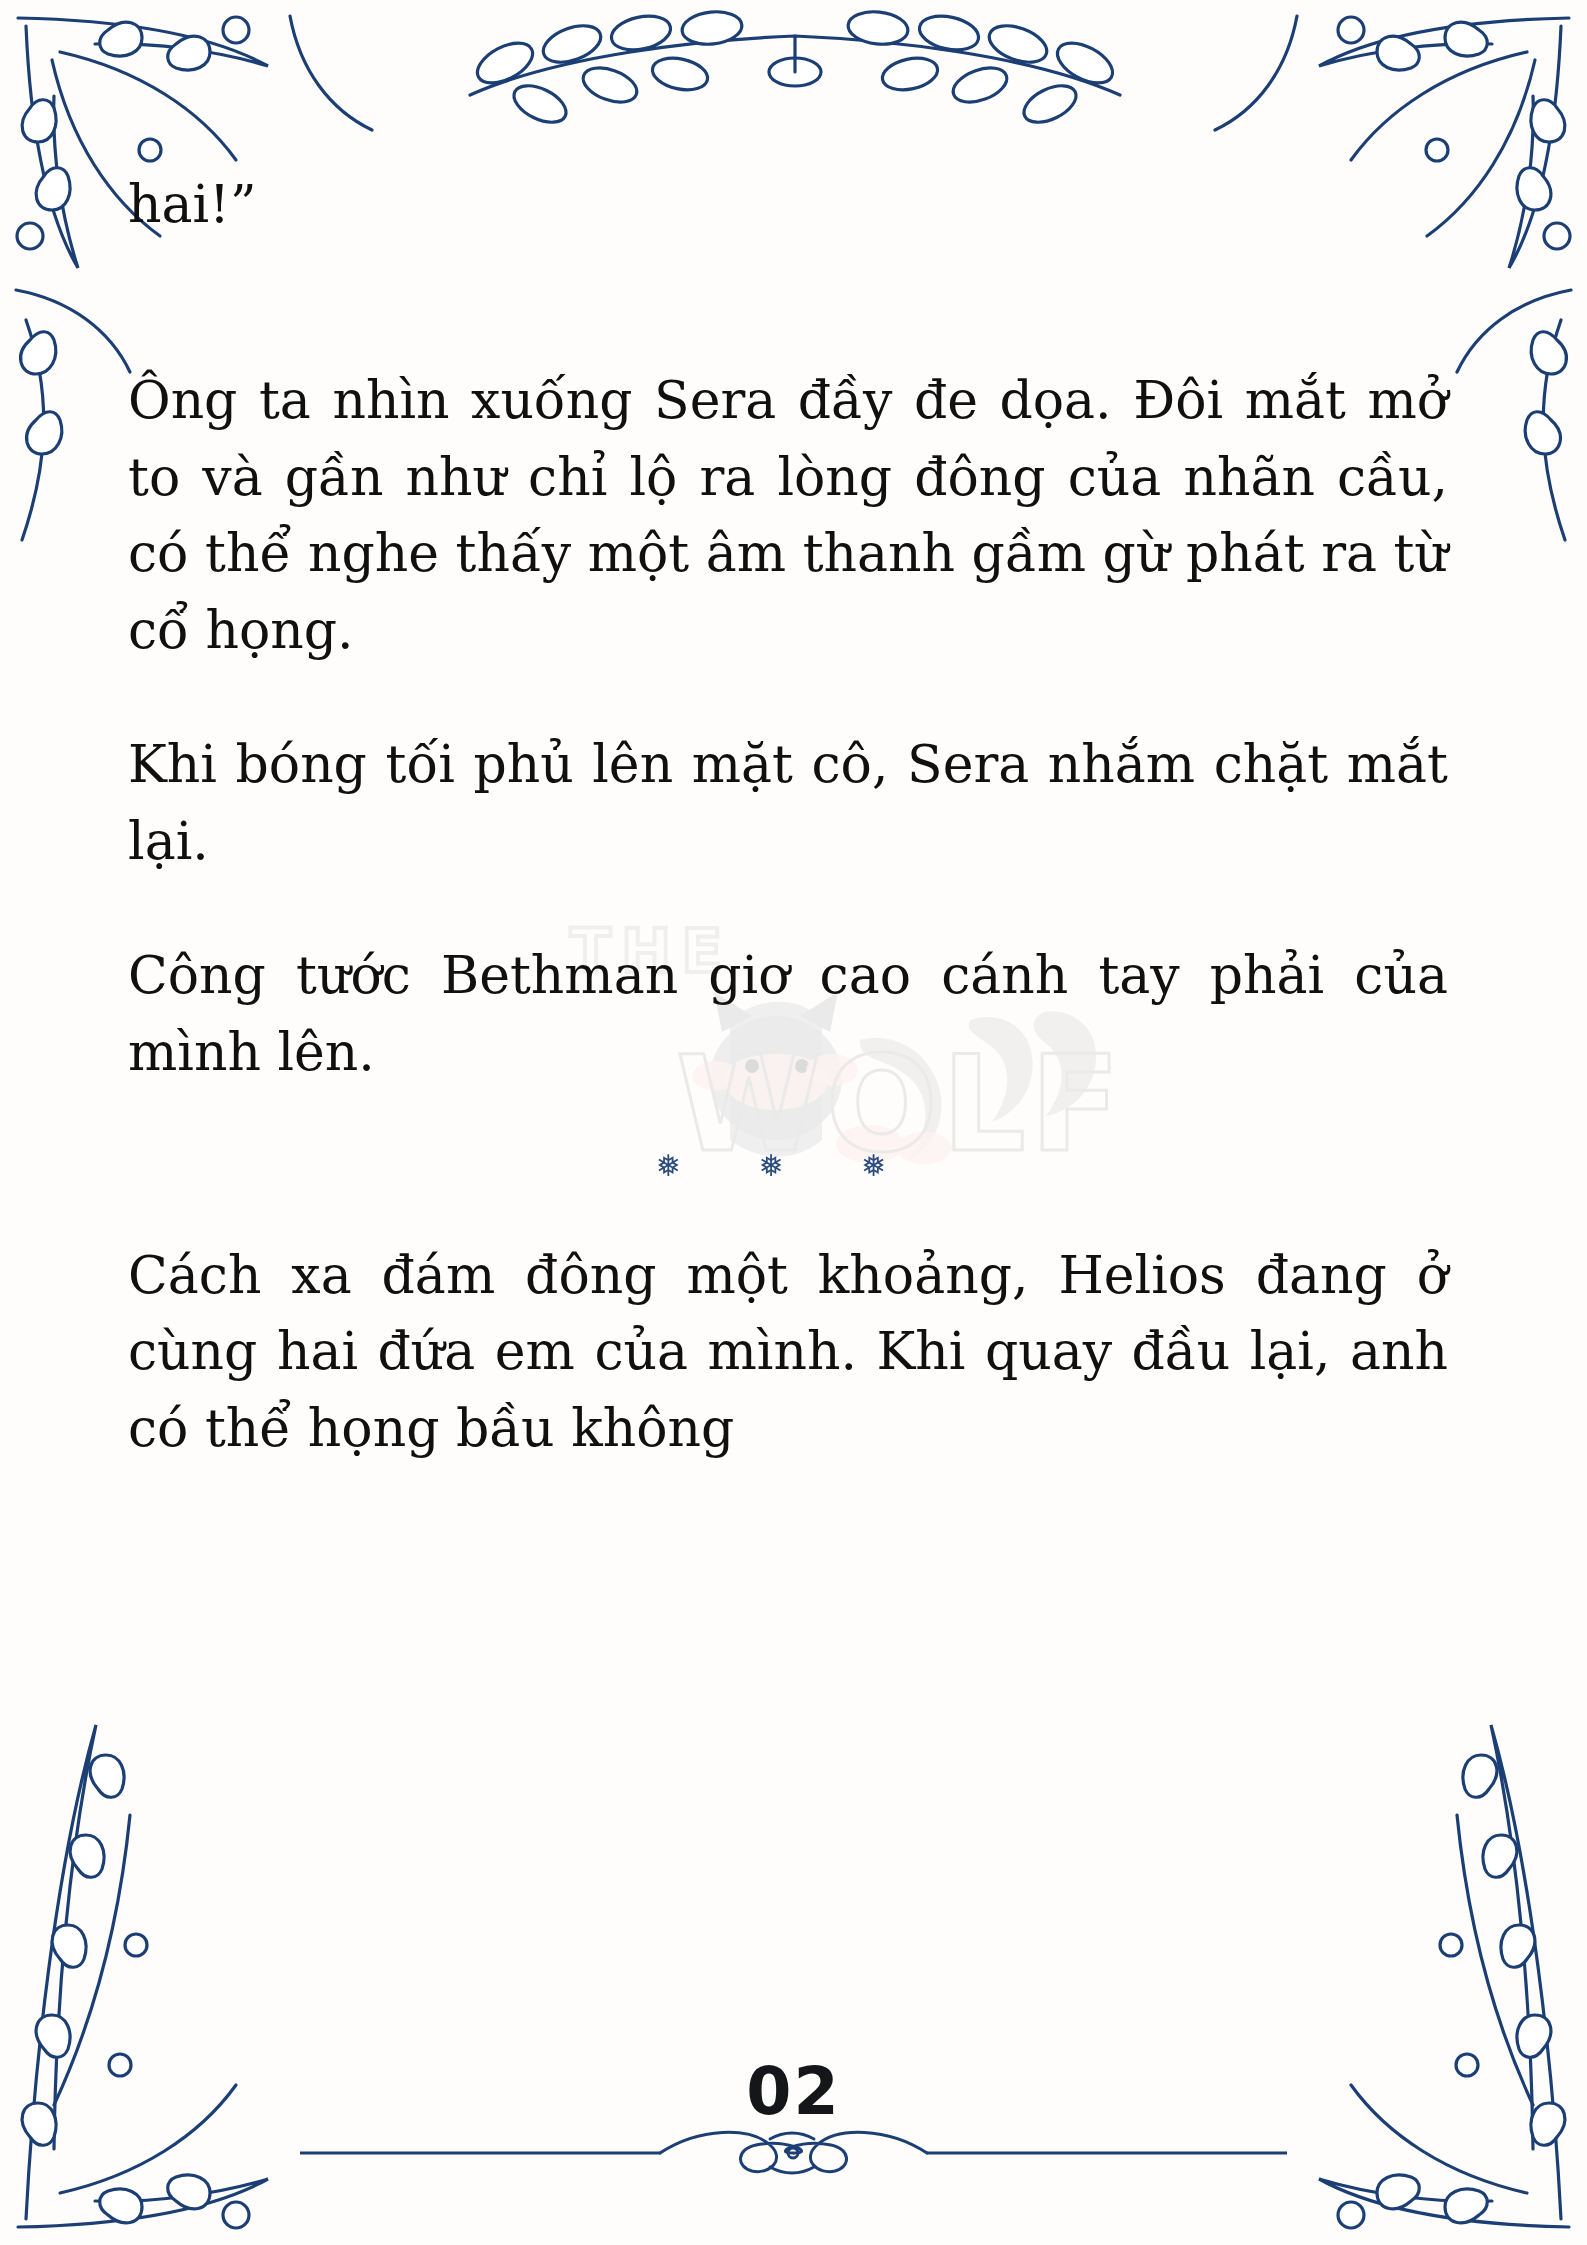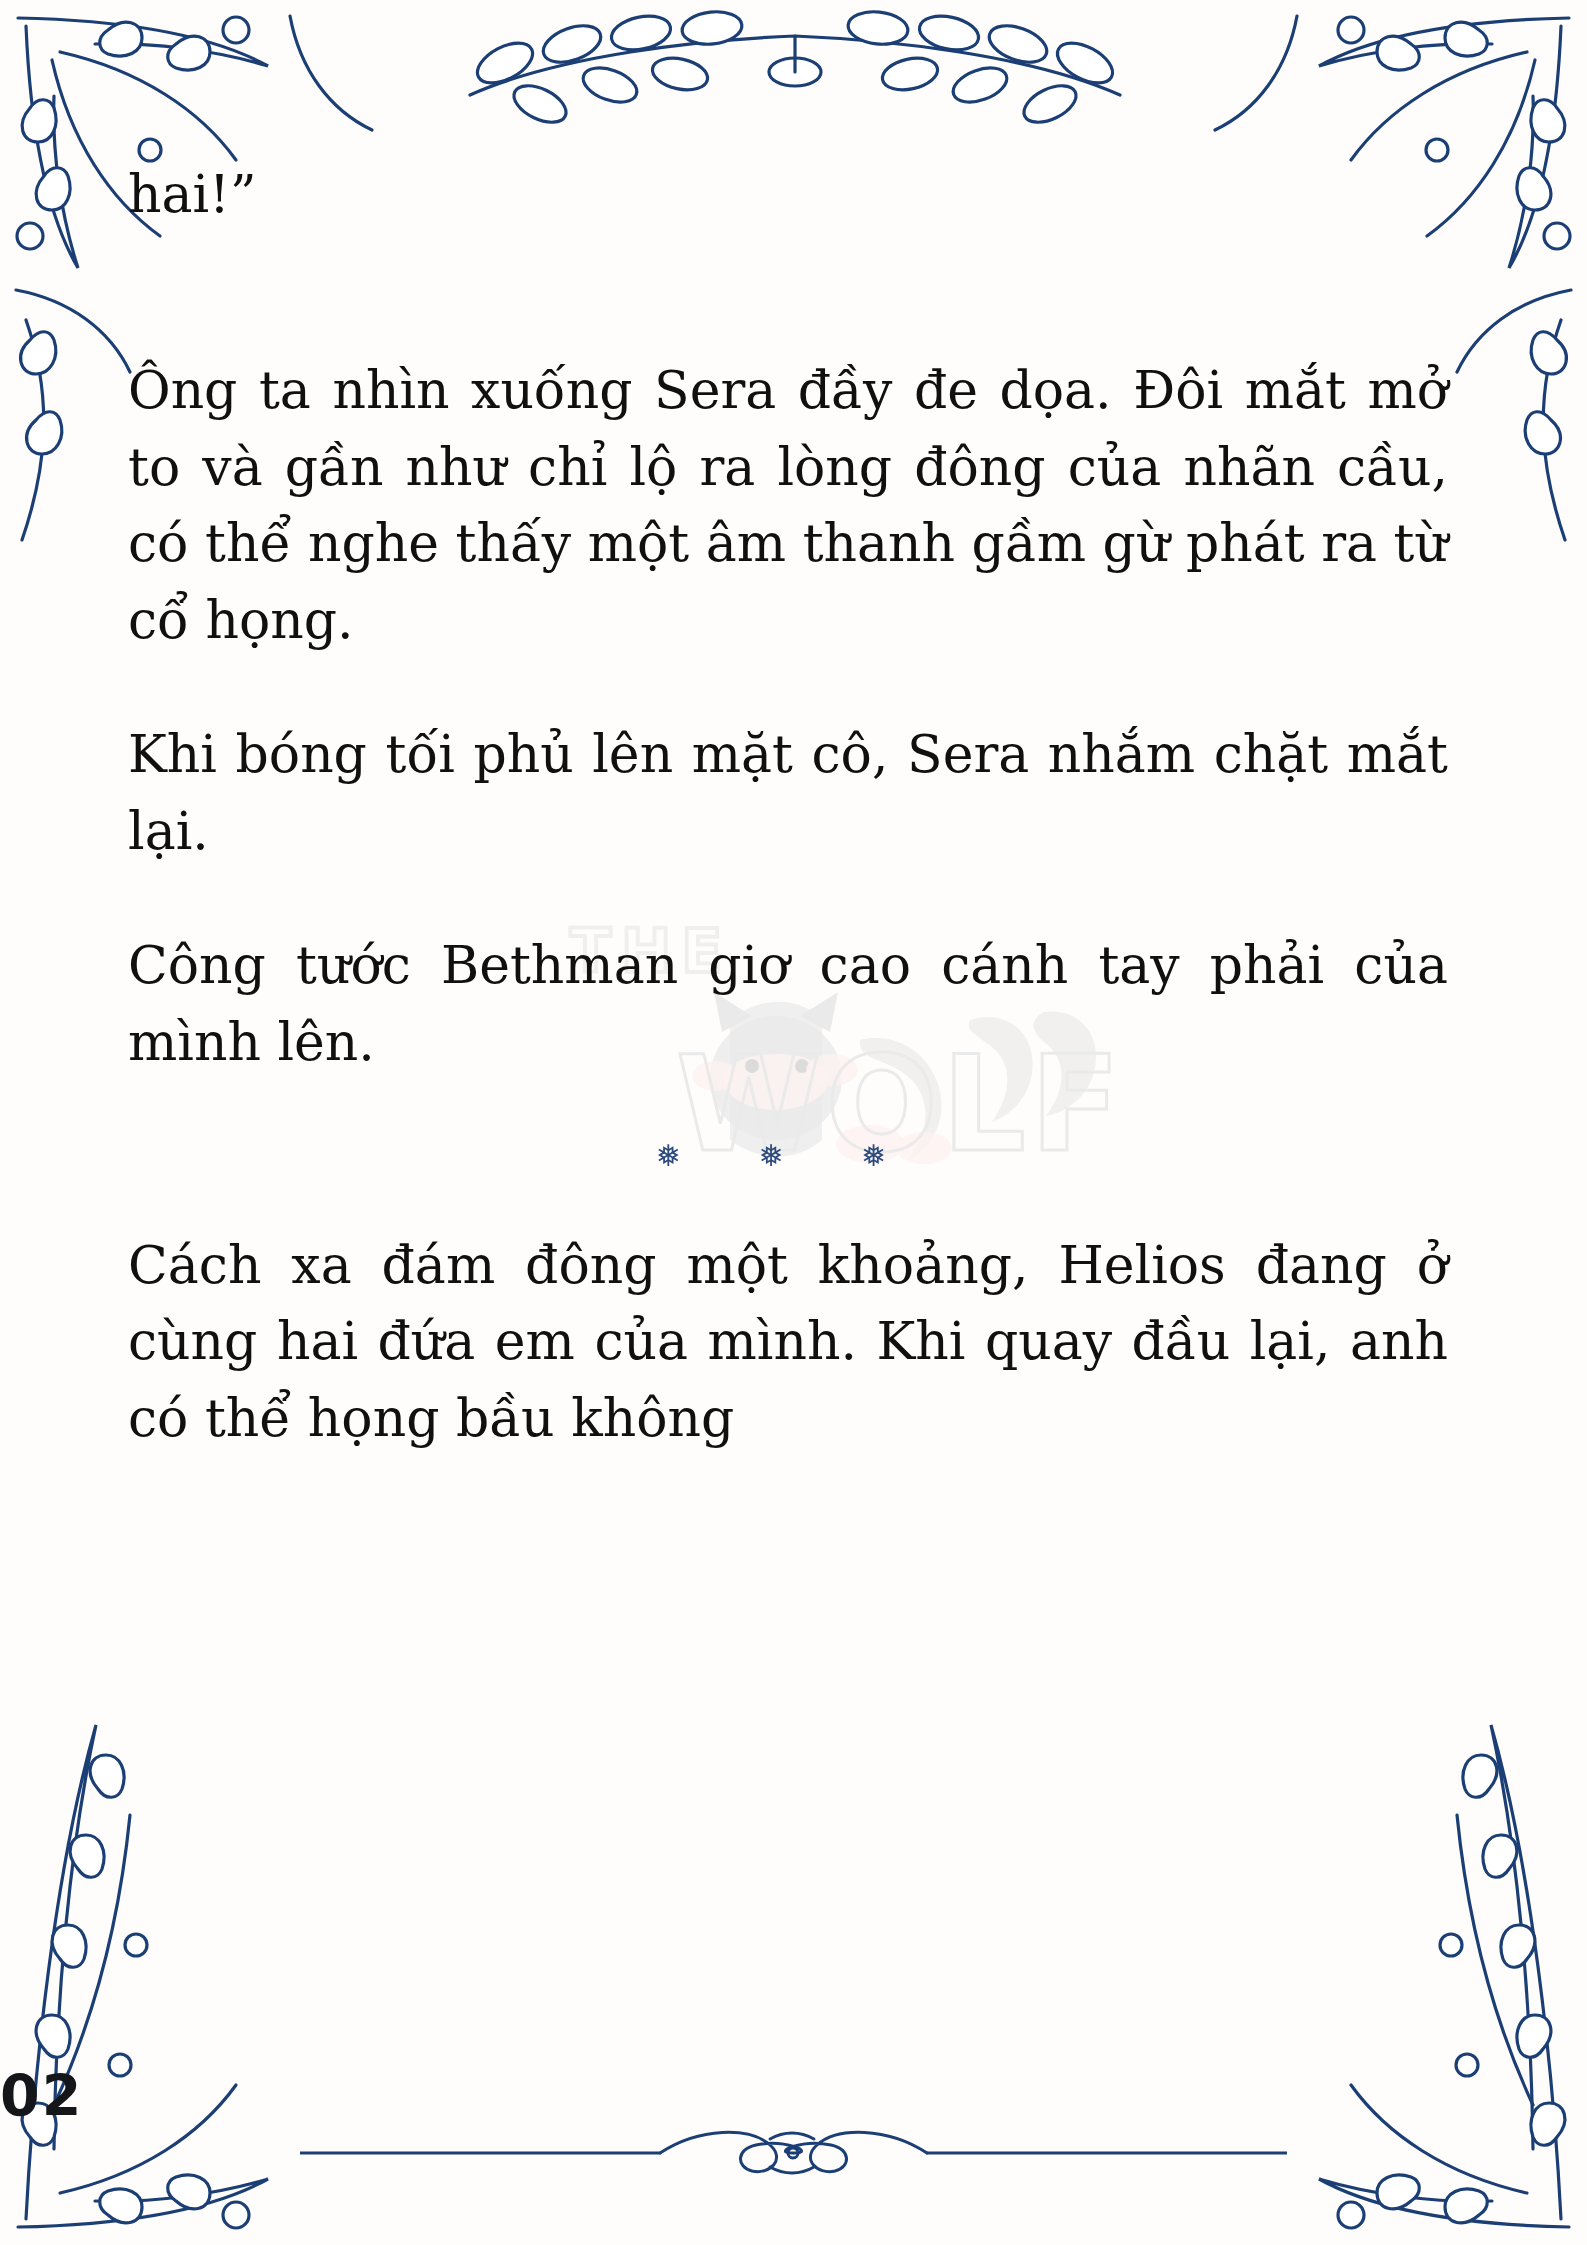--- a/index.html
+++ b/index.html
@@ -33,21 +33,21 @@
     width: 700px;
     height: 330px;
     opacity: 0.20;
     pointer-events: none;
   }
 
   
   .content {
     position: absolute;
     left: 128px;
-    top: 156px;
+    top: 166px;
     width: 1320px;
   }
 
   .para {
     color: #12100f;
     font-size: 52px;
     line-height: 1.47;
     margin: 0 0 58px 0;
     text-align: justify;
     text-justify: inter-word;
@@ -70,24 +70,24 @@
     position: relative;
     z-index: 2;
   }
 
   
   .page-number {
     position: absolute;
     left: 0;
     right: 0;
     bottom: 116px;
-    text-align: left;
+    text-align: center;
     font-family: "DejaVu Sans", "Liberation Sans", sans-serif;
     font-weight: bold;
-    font-size: 57px;
+    font-size: 65px;
     letter-spacing: 2px;
     color: #14161a;
     z-index: 3;
   }
 
   .footer-rule {
     position: absolute;
     bottom: 62px;
     left: 300px;
     width: 987px;

